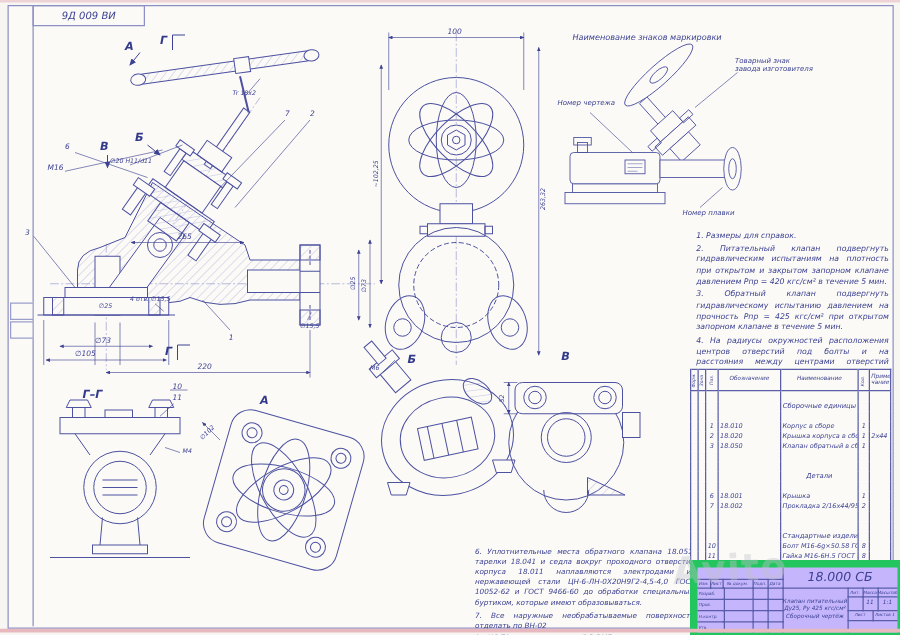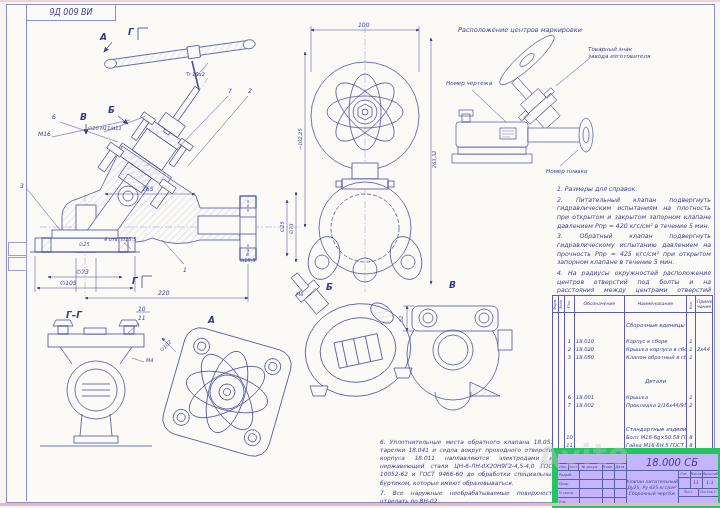--- a/index.html
+++ b/index.html
@@ -336,21 +336,21 @@
       <g stroke="#3d4292" stroke-width="0.5">
         <line x1="407" y1="306" x2="407" y2="331" marker-start="url(#ar)" marker-end="url(#ar)"></line>
         <line x1="403" y1="306" x2="414" y2="306"></line>
           <line x1="403" y1="331" x2="414" y2="331"></line>
       </g>
       <text class="t9" x="449" y="288">В</text>
       <text class="t5" transform="rotate(-90 403 322)" x="403" y="322">52</text>
     </g>
   </svg>
 
-  <div class="mark-title" style="left:458px;top:26px;">Расположение центров маркировки</div>
+  <div class="mark-title" style="left:458px;top:26px;">Наименование знаков маркировки</div>
   <div class="mark-title" style="left:588px;top:46px;font-size:5.6px;">Товарный знак</div>
   <div class="mark-title" style="left:588px;top:53px;font-size:5.6px;">завода изготовителя</div>
   <div class="mark-title" style="left:446px;top:80px;font-size:5.6px;">Номер чертежа</div>
   <div class="mark-title" style="left:546px;top:168px;font-size:5.6px;">Номер плавки</div>
 
   <div class="txtblock" style="left:557px;top:185px;width:154px;">
     <p>1. Размеры для справок.</p>
     <p>2. Питательный клапан подвергнуть гидравлическим испытаниям на плотность при открытом и закрытом запорном клапане давлением Рпр = 420 кгс/см² в течение 5 мин.</p>
     <p>3. Обратный клапан подвергнуть гидравлическому испытанию давлением на прочность Рпр = 425 кгс/см² при открытом запорном клапане в течение 5 мин.</p>
     <p>4. На радиусы окружностей расположения центров отверстий под болты и на расстояния между центрами отверстий допускаются отклонения ±0,15 мм.</p>

